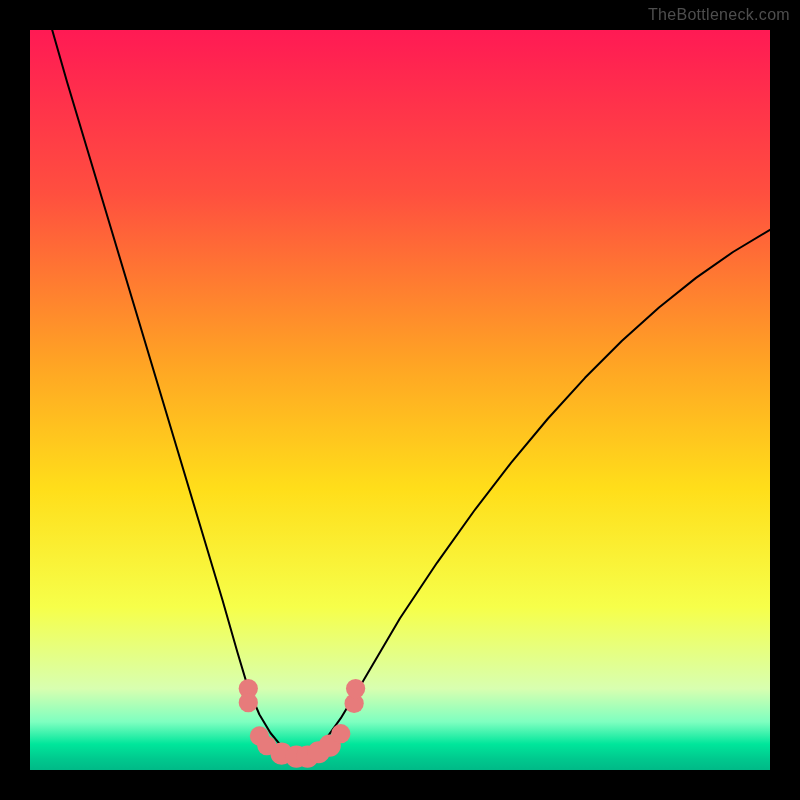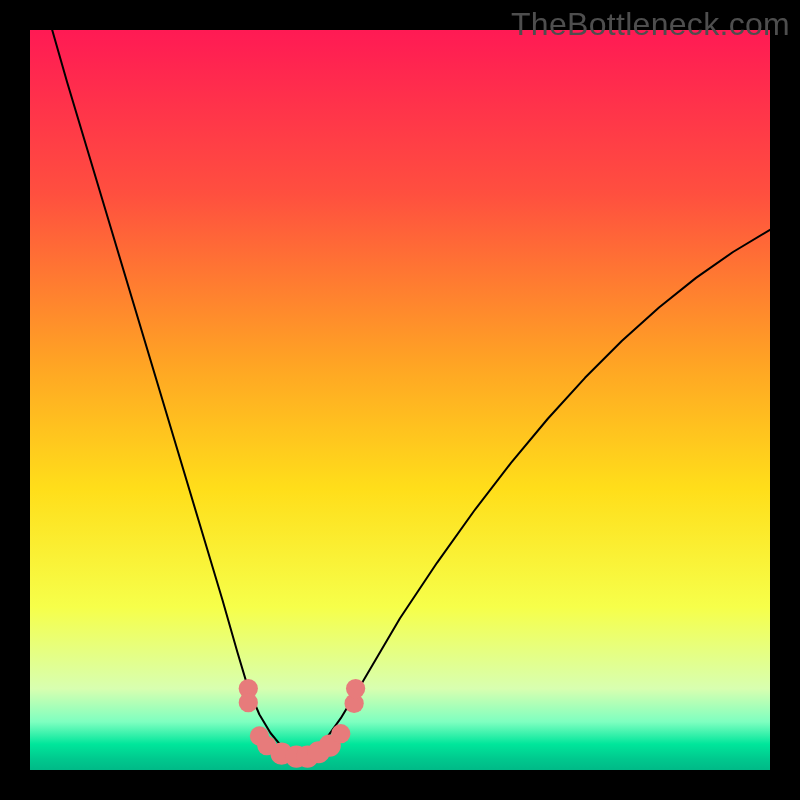--- a/index.html
+++ b/index.html
@@ -23,21 +23,21 @@
     top: 30px;
     width: 740px;
     height: 740px;
     overflow: hidden;
   }
   .watermark {
     position: absolute;
     top: 6px;
     right: 10px;
     color: #4e4e4e;
-    font-size: 32px;
+    font-size: 16px;
     font-weight: 500;
     letter-spacing: 0.3px;
     z-index: 10;
     text-align: center;
   }
   svg { display: block; }
 </style>
 </head>
 <body>
 

